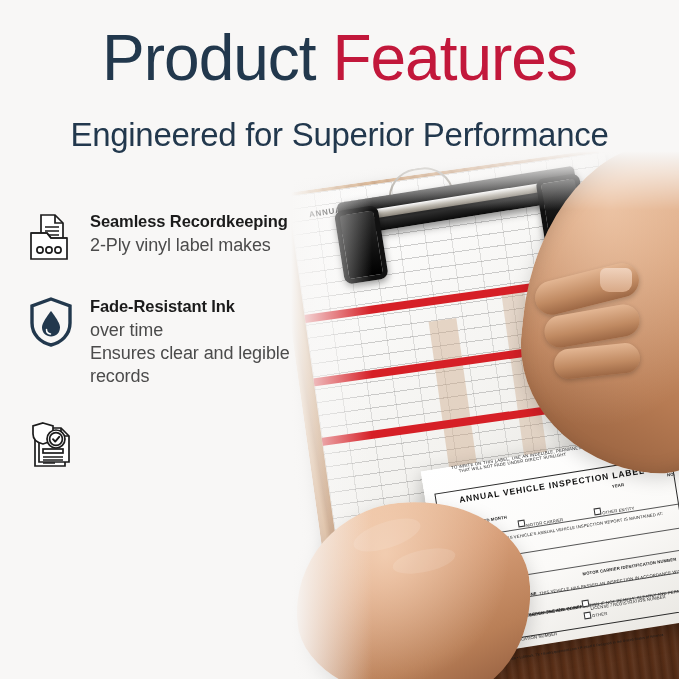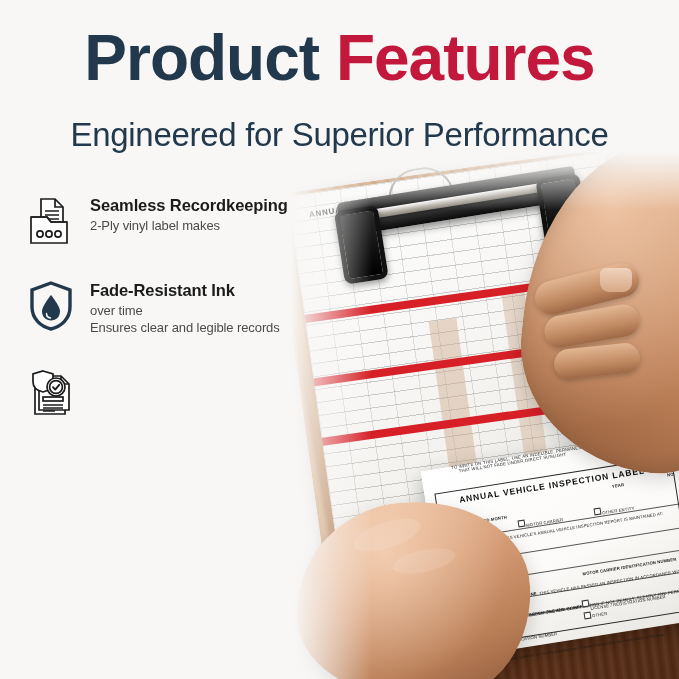--- a/index.html
+++ b/index.html
@@ -169,37 +169,37 @@
   }
   .nib{
     position:absolute;left:246px;top:170px;width:0;height:0;
     border-left:26px solid #c9a23c;border-top:7px solid transparent;border-bottom:7px solid transparent;
     transform:rotate(206deg);z-index:29;
   }
 
   
   .title{
     position:absolute;left:0;top:26px;width:679px;text-align:center;
-    font-size:64px;font-weight:bold;letter-spacing:-1px;line-height:1;
+    font-size:64px;font-weight:normal;letter-spacing:-1px;line-height:1;
     z-index:60;
   }
   .title .n{color:#22384d;}
   .title .r{color:#c2183b;}
   .subtitle{
     position:absolute;left:0;top:116px;width:679px;text-align:center;
     font-size:33px;font-weight:normal;color:#22384d;letter-spacing:-.3px;
     z-index:60;
   }
 
-  .features{position:absolute;left:22px;top:192px;width:320px;z-index:60;}
+  .features{position:absolute;left:22px;top:208px;width:320px;z-index:60;}
   .feature{display:flex;align-items:flex-start;margin-bottom:27px;}
   .ficon{width:58px;min-width:58px;height:58px;margin-right:10px;display:flex;align-items:center;justify-content:center;}
   .ftext{padding-top:4px;}
   .fhead{font-size:16.5px;font-weight:bold;color:#1b1b1b;line-height:1.15;margin-bottom:3px;letter-spacing:-.1px;}
-  .fdesc{font-size:13px;color:#4b4b4b;line-height:1.28;letter-spacing:-.1px;}
+  .fdesc{font-size:18px;color:#4b4b4b;line-height:1.28;letter-spacing:-.1px;}
 </style>
 </head>
 <body>
 
 <div id="root">
 
   <div class="photo">
 
     <div class="desk"></div>
 

